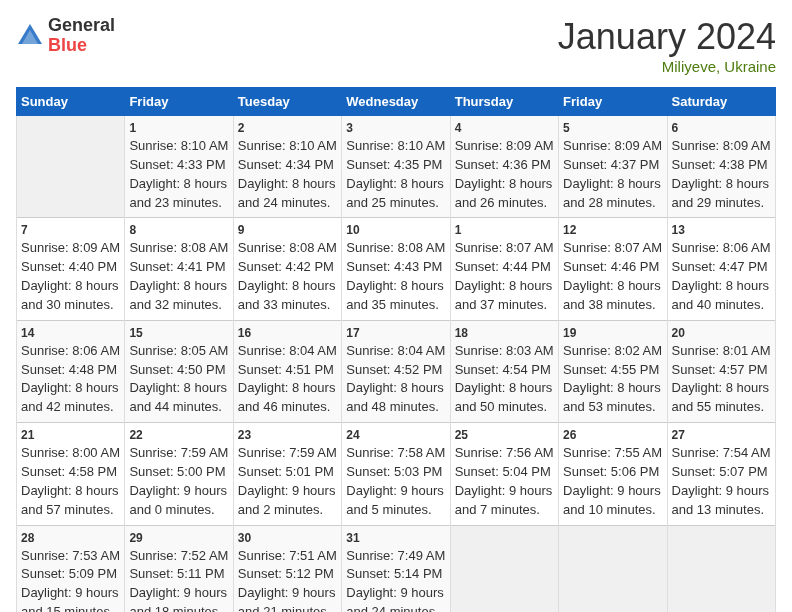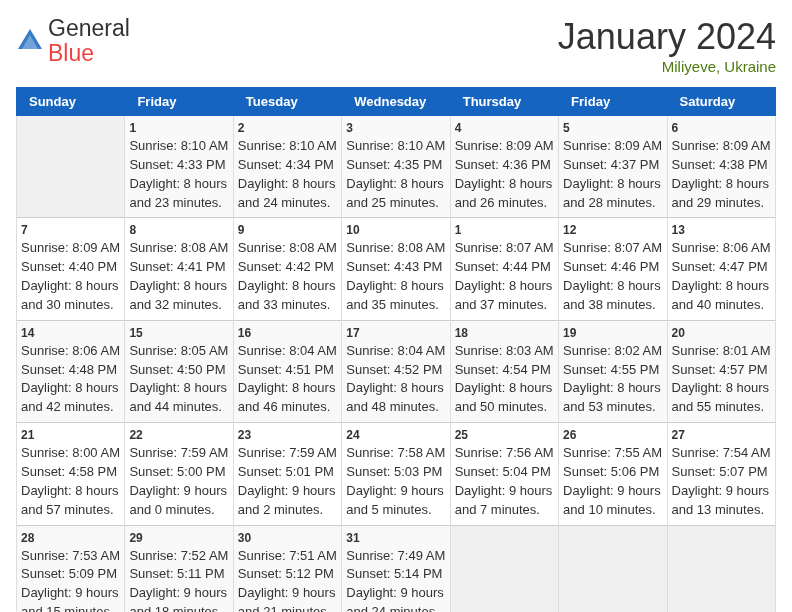--- a/index.html
+++ b/index.html
@@ -15,22 +15,22 @@
       justify-content: space-between;
       align-items: flex-start;
       margin-bottom: 12px;
     }
     .logo {
       display: flex;
       align-items: center;
       gap: 4px;
     }
     .logo-text {
-      font-size: 23px;
-      font-weight: normal;
+      font-size: 18px;
+      font-weight: bold;
       line-height: 1.1;
     }
     .logo-general { color: #333; }
     .logo-blue { color: #ef4444; }
     .logo-icon {
       width: 28px;
       height: 28px;
     }
     .title-block {
       text-align: right;
@@ -47,21 +47,21 @@
     table {
       width: 100%;
       border-collapse: collapse;
       table-layout: fixed;
     }
     thead tr th {
       background: #1565C0;
       color: #fff;
       font-size: 13px;
       font-weight: bold;
-      padding: 6px 12px;
+      padding: 6px 4px;
       text-align: left;
       border: 1px solid #1565C0;
     }
     tbody tr {
       border-bottom: 1px solid #ccc;
     }
     tbody tr td {
       vertical-align: top;
       padding: 5px 4px;
       font-size: 10.5px;

